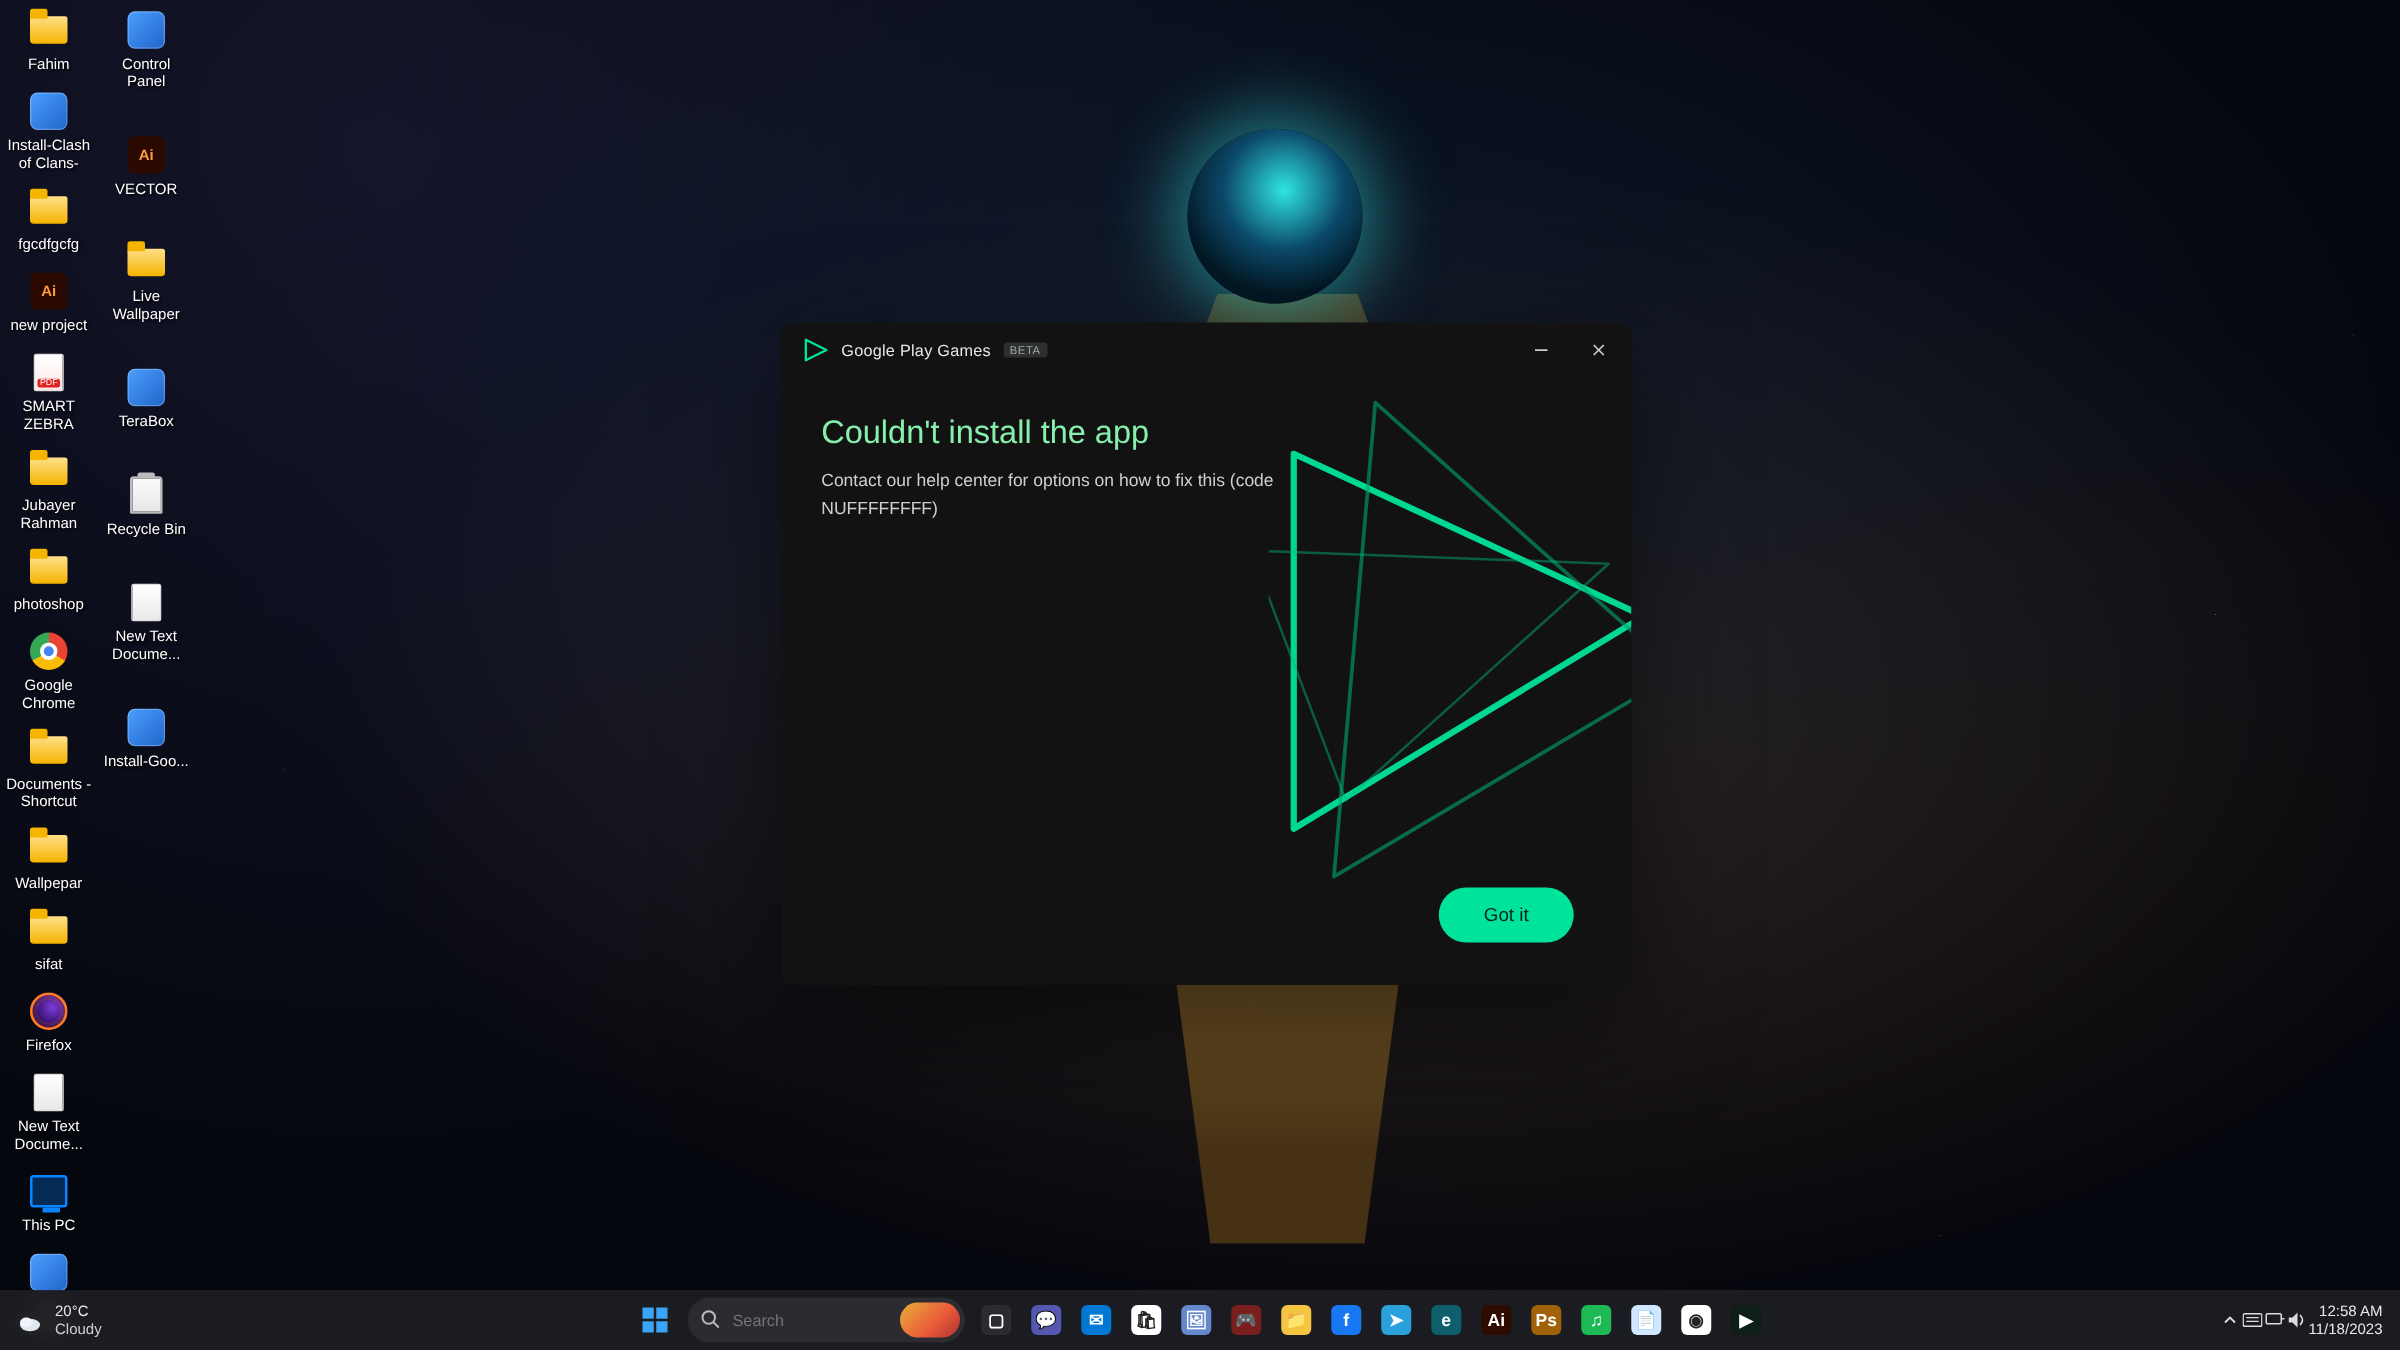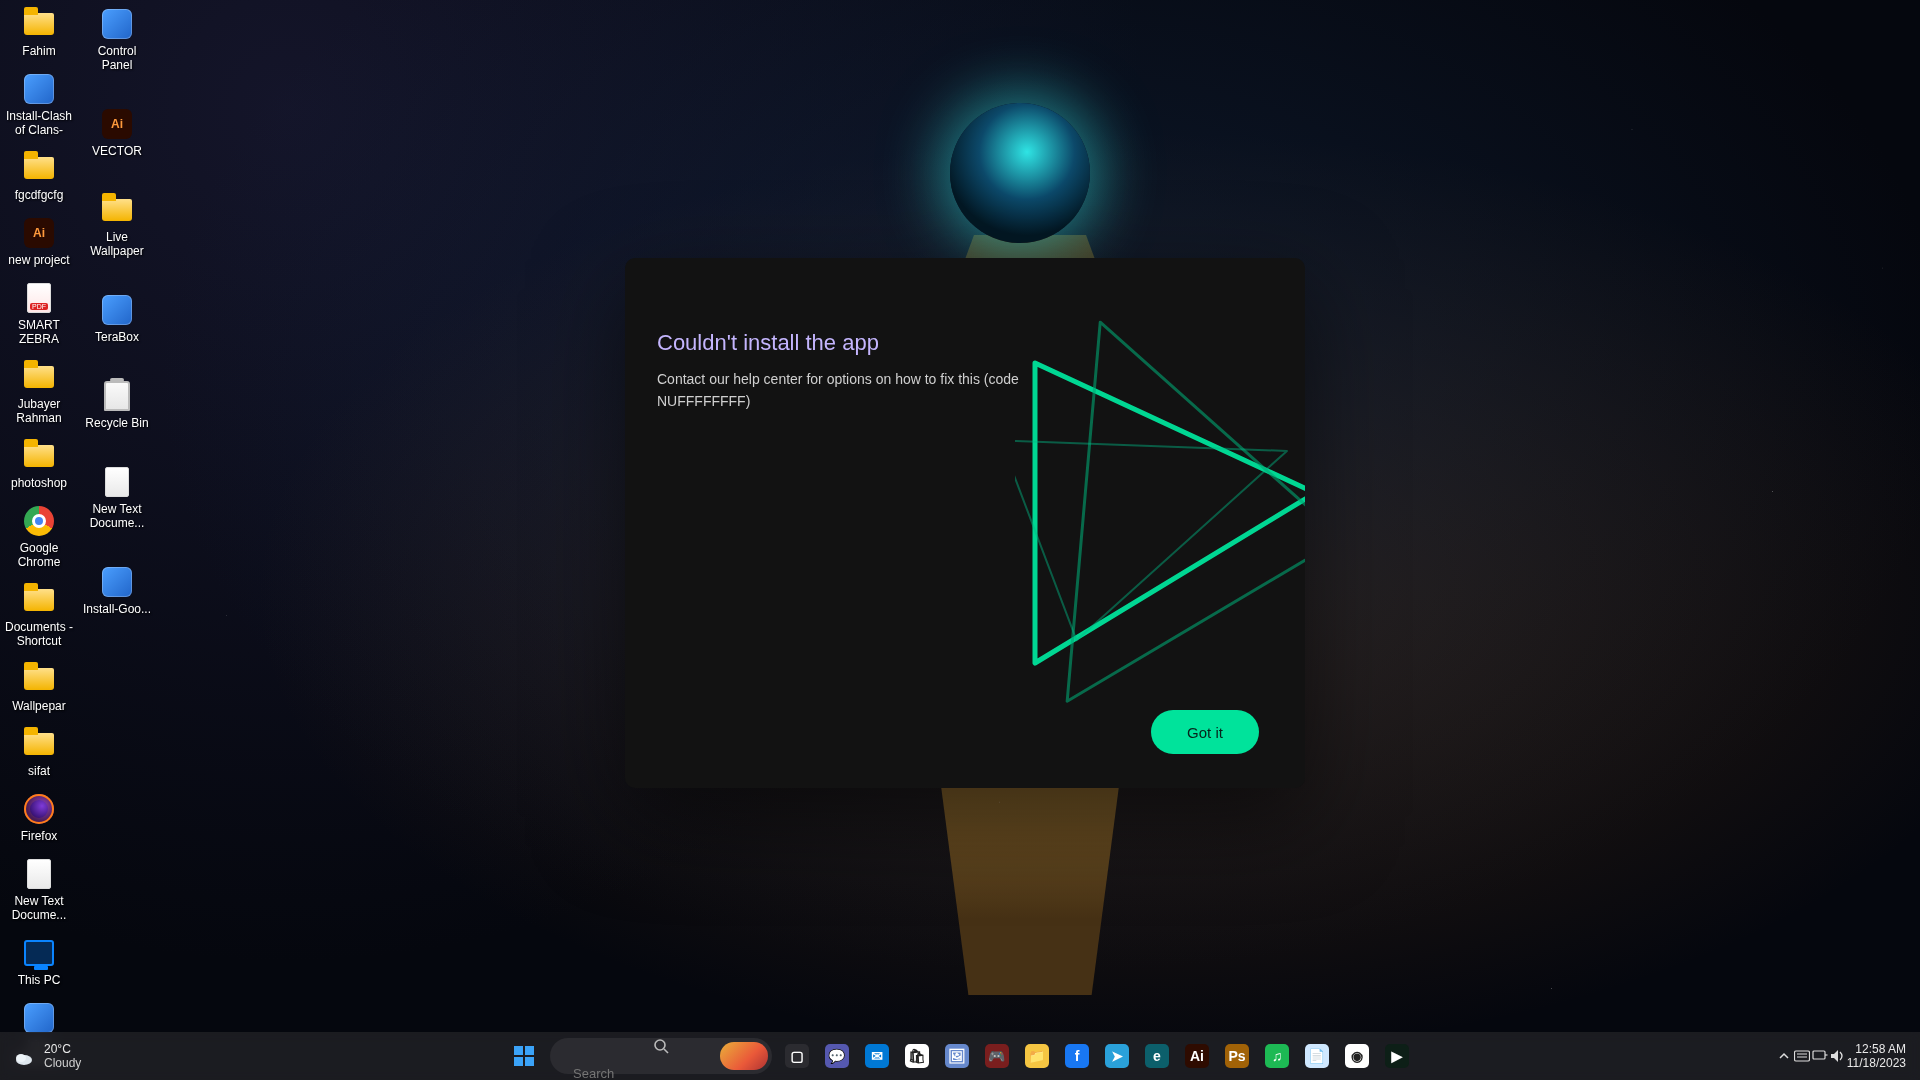--- a/index.html
+++ b/index.html
@@ -157,21 +157,21 @@
     border-radius:4px;cursor:pointer;color:#ccc;
   }
   .dialog-art{
     position:absolute; right:-10px; top:35px; width:300px; height:430px;
     pointer-events:none;
   }
   .dialog-body{
     position:absolute; left:32px; top:72px; width:390px;
   }
   .dialog-heading{
-    font-size:22px;font-weight:500;color:#c4b5fd;margin:0 0 12px;
+    font-size:26px;font-weight:500;color:#86efac;margin:0 0 12px;
     font-family:"Google Sans","Segoe UI",Arial,sans-serif;
   }
   .dialog-text{font-size:14px;line-height:22px;color:#cfcfcf;margin:0;}
   .got-it{
     position:absolute; right:46px; bottom:34px;
     min-width:108px; height:44px; padding:12px 26px;
     border:none;border-radius:22px;cursor:pointer;
     background:#00e39b;color:#07221a;font-size:15px;font-weight:500;
     font-family:"Google Sans","Segoe UI",Arial,sans-serif;
   }
@@ -183,21 +183,20 @@
     display:flex;align-items:center;color:#e9e9e9;font-size:12px;
   }
   .tb-left{display:flex;align-items:flex-end;gap:8px;padding-left:12px;}
   .weather-icon{width:24px;height:24px;}
   .tb-center{position:absolute;left:50%;transform:translateX(-50%);display:flex;align-items:center;gap:8px;}
   .start-button{width:36px;height:36px;display:flex;align-items:center;justify-content:center;border-radius:4px;cursor:pointer;}
   .search-box{
     width:222px;height:36px;border-radius:18px;background:#2b2b30;
     display:flex;align-items:center;gap:8px;padding:0 10px;cursor:text;
     position:relative;
-    flex-direction:column;
   }
   .search-thumb{
     position:absolute; right:4px; top:4px; bottom:4px; width:48px;
     border-radius:14px;
     background:linear-gradient(135deg,#ffbe3b,#ff5e3a 60%,#b33);
     opacity:.9;
   }
   .search-box input{
     flex:1;background:transparent;border:none;color:#ddd;font-size:13px;font-family:inherit;outline:none;
   }
@@ -349,20 +348,41 @@
     </div>
     <div class="desk-icon">
       <div class="icon-glyph">
         <div class="glyph-app"></div>
       </div>
       <div class="label">Install-Goo...</div>
     </div>
   </div>
 
 <div class="dialog">
+  <div class="dialog-titlebar">
+    <span class="gpg-logo">
+      <svg viewBox="0 0 24 24" width="22" height="22">
+        <polygon points="4,3 22,12 4,21" fill="none" stroke="#00e39b" stroke-width="2" stroke-linejoin="round"></polygon>
+      </svg>
+    </span>
+    <span class="gpg-title">Google Play Games</span>
+    <span class="beta-badge">BETA</span>
+    <span class="titlebar-spacer"></span>
+    <span class="win-btn">
+      <svg width="12" height="12" viewBox="0 0 12 12">
+          <line x1="1" y1="6" x2="11" y2="6" stroke="#ccc" stroke-width="1.4"></line>
+        </svg>
+    </span>
+    <span class="win-btn">
+      <svg width="12" height="12" viewBox="0 0 12 12">
+          <line x1="2" y1="2" x2="10" y2="10" stroke="#ccc" stroke-width="1.4"></line>
+          <line x1="10" y1="2" x2="2" y2="10" stroke="#ccc" stroke-width="1.4"></line>
+        </svg>
+    </span>
+  </div>
 
   <div class="dialog-art">
     <svg viewBox="0 0 300 430" width="300" height="430">
       <g fill="none" stroke-linejoin="round">
         <polygon points="20,70 300,200 20,370" stroke="#00e39b" stroke-width="5" opacity="0.95"></polygon>
         <polygon points="60,40 330,220 80,420" stroke="#00a572" stroke-width="3" opacity="0.6" transform="rotate(8 150 215)"></polygon>
         <polygon points="0,120 280,180 40,330" stroke="#03b884" stroke-width="2" opacity="0.45" transform="rotate(-10 150 215)"></polygon>
       </g>
     </svg>
   </div>

